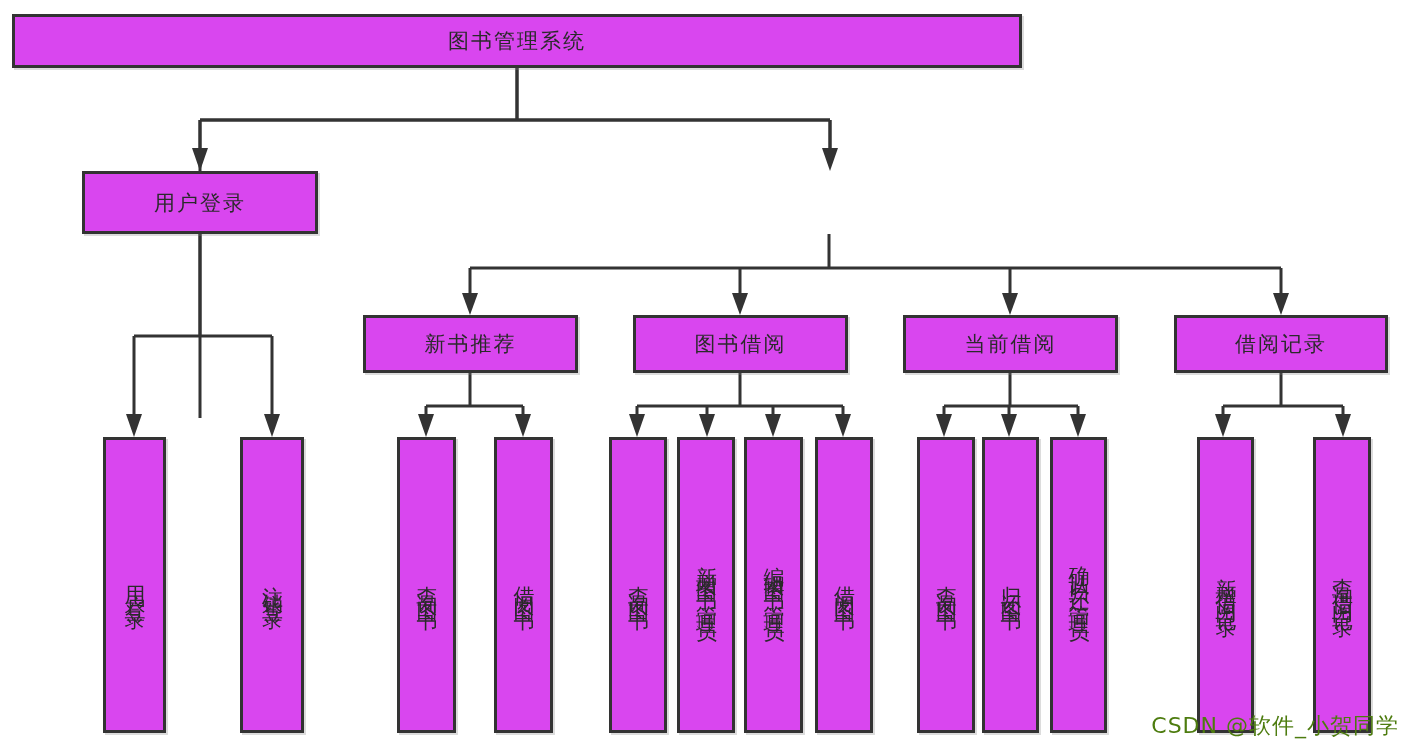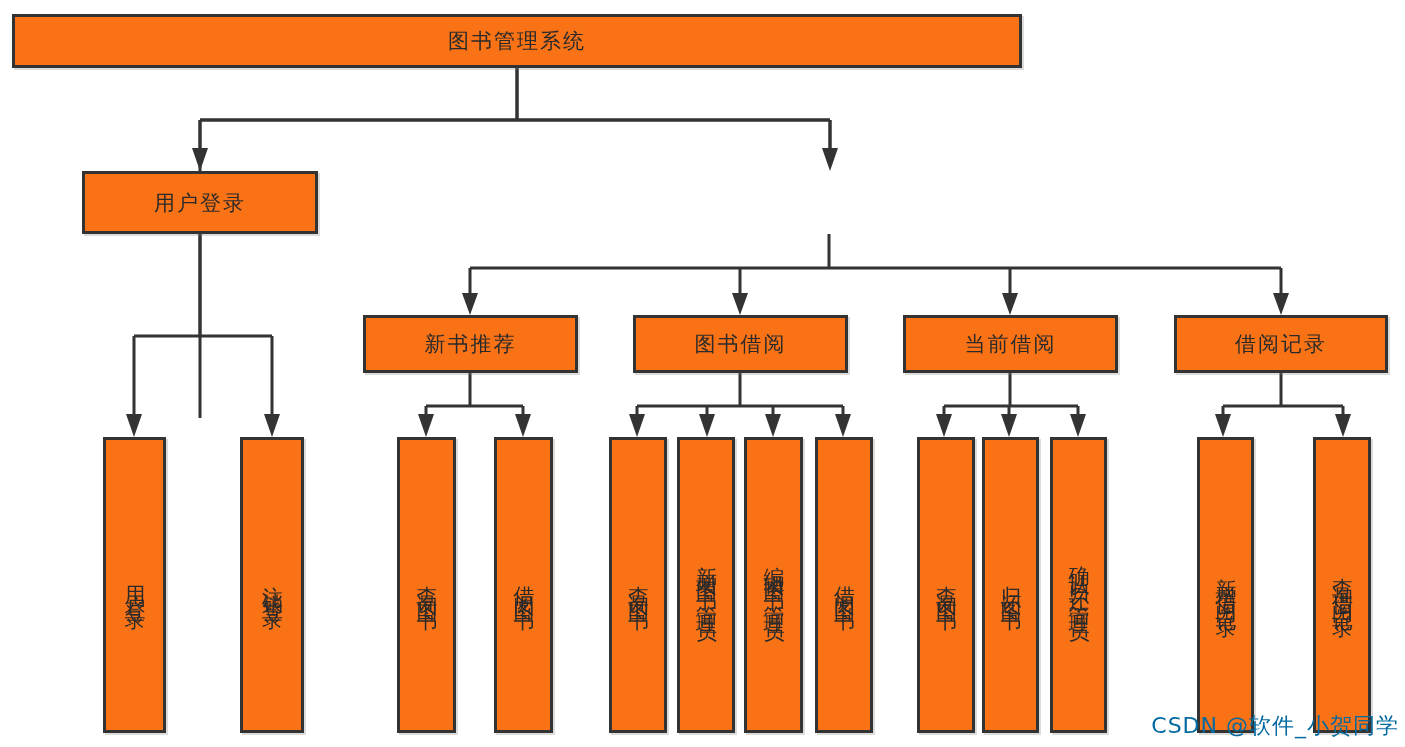--- a/index.html
+++ b/index.html
@@ -4,31 +4,31 @@
 <style>
   html,body{margin:0;padding:0;background:#fff;}
   .canvas{
     position:relative;width:1405px;height:747px;background:#ffffff;overflow:hidden;
     font-family:"DejaVu Sans","Liberation Sans",sans-serif;color:#2a2a2a;
   }
   svg.wires{position:absolute;left:0;top:0;width:1405px;height:747px;}
   svg.wires path{stroke:#333333;stroke-width:3;fill:none;}
   svg.wires polygon{fill:#333333;stroke:none;}
   .node{
-    position:absolute;box-sizing:border-box;background:#f97316;
+    position:absolute;box-sizing:border-box;background:#d946ef;
     border:3px solid #333333;box-shadow:2px 2px 0 rgba(130,130,130,0.28);
     display:flex;align-items:center;justify-content:center;
   }
   .hbox{font-size:21px;letter-spacing:2px;white-space:nowrap;}
   .vbox{
     font-size:21px;writing-mode:vertical-rl;text-orientation:mixed;
     letter-spacing:8px;line-height:1;
   }
   .watermark{
-    position:absolute;right:6px;bottom:6px;font-size:22px;color:#0369a1;
+    position:absolute;right:6px;bottom:6px;font-size:22px;color:#4d7c0f;
     letter-spacing:1px;white-space:nowrap;
   }
 </style>
 </head>
 <body>
 
 <div class="canvas">
 
   <svg class="wires" viewBox="0 0 1405 747">
 

